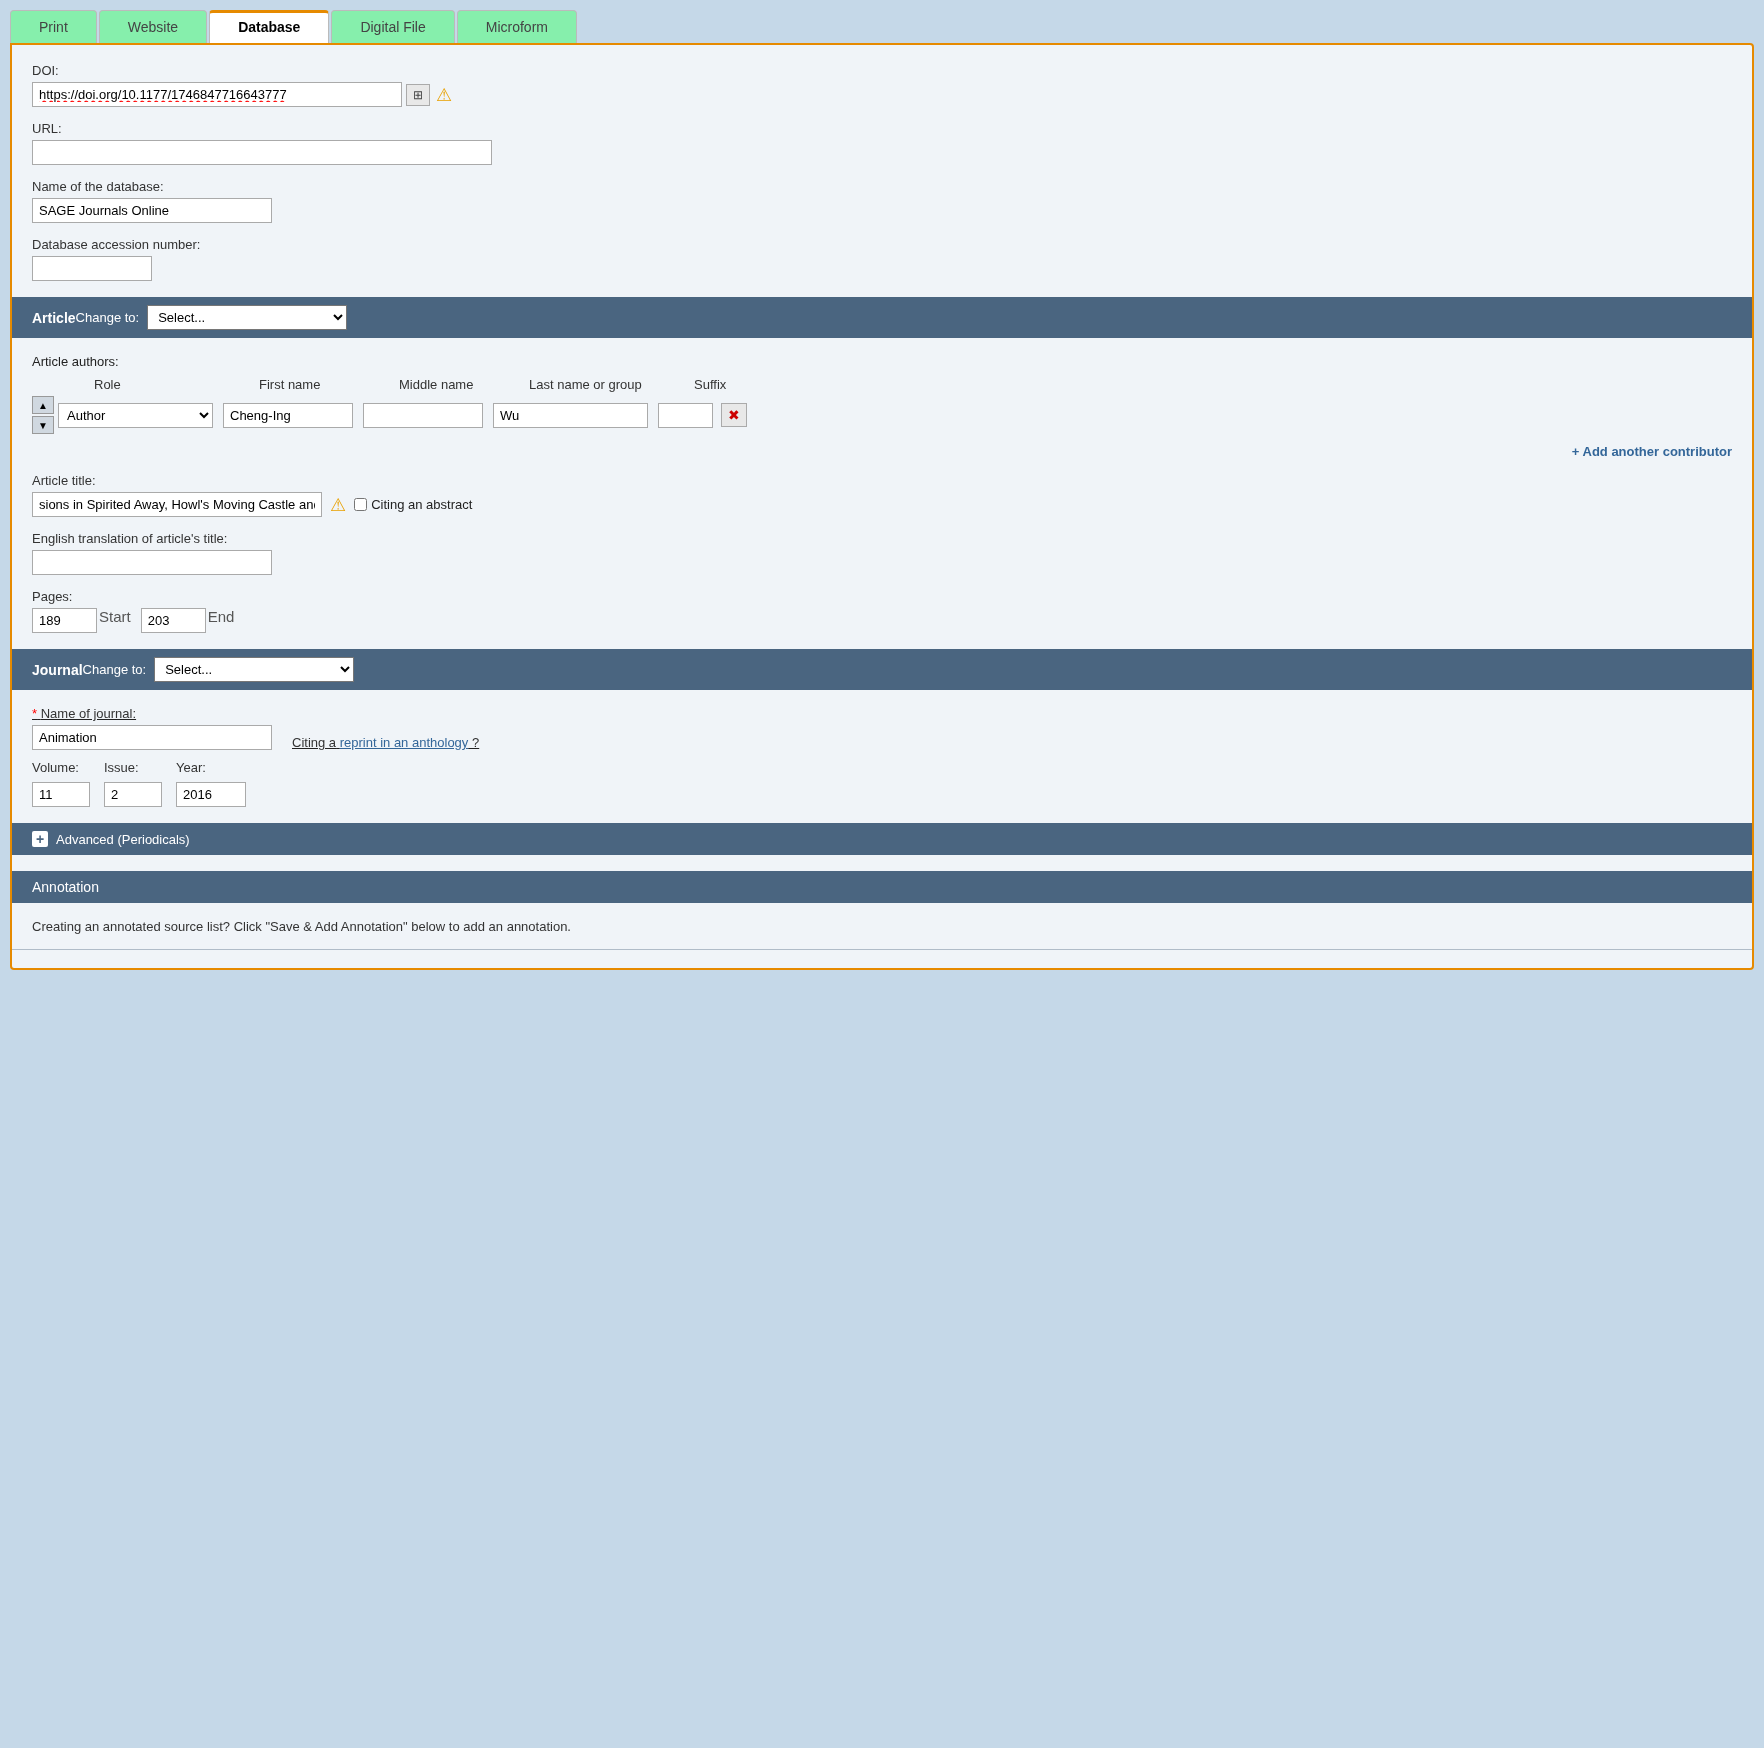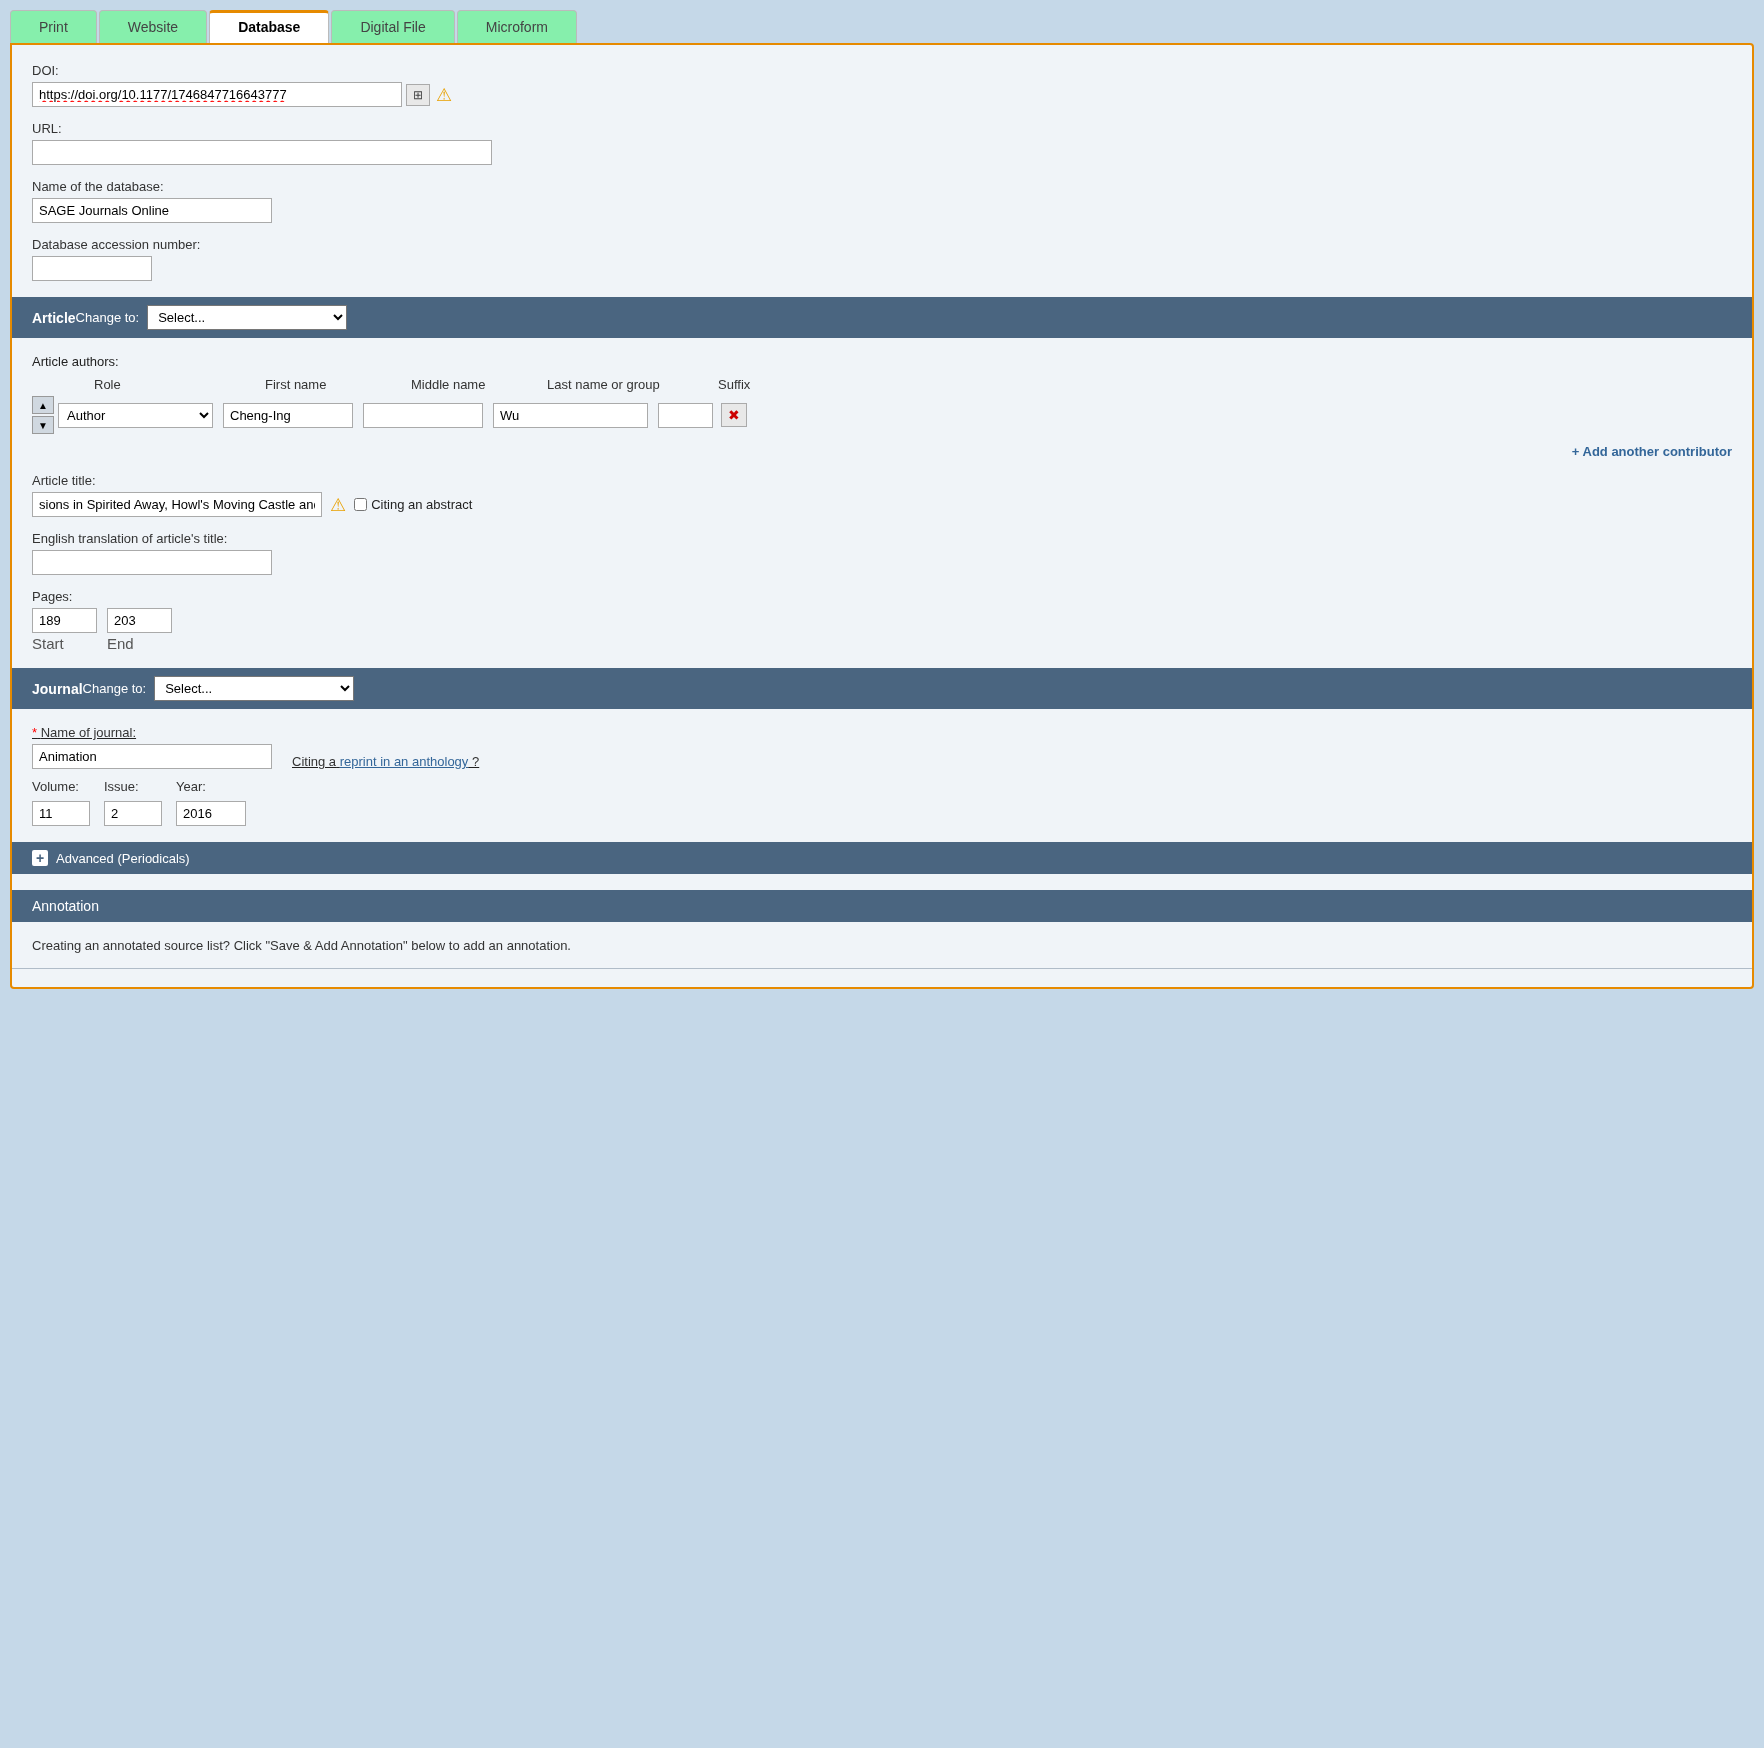--- a/index.html
+++ b/index.html
@@ -126,21 +126,21 @@
       background: #fff;
     }
 
     
     .authors-label {
       margin-bottom: 8px;
       font-size: 13px;
     }
     .contributor-header {
       display: flex;
-      gap: 6px;
+      gap: 0;
       margin-bottom: 4px;
       padding-left: 62px;
     }
     .col-header {
       font-size: 13px;
       color: #333;
     }
     .col-role { width: 155px; margin-left: 0; }
     .col-first { width: 130px; margin-left: 10px; }
     .col-middle { width: 120px; margin-left: 10px; }
@@ -229,21 +229,21 @@
 
     .en-translation-input { width: 240px; }
 
     
     .pages-row {
       display: flex;
       gap: 10px;
       align-items: flex-start;
       margin-bottom: 4px;
     }
-    .page-field { display: flex; flex-direction: column; gap: 2px; }
+    .page-field { display: flex; flex-direction: row; gap: 2px; }
     .page-field .page-input { width: 65px; }
     .page-sub-label { font-size: 15px; color: #555; }
 
     
     .journal-fields-row {
       display: flex;
       align-items: flex-end;
       gap: 20px;
       margin-top: 6px;
       text-decoration: underline;

